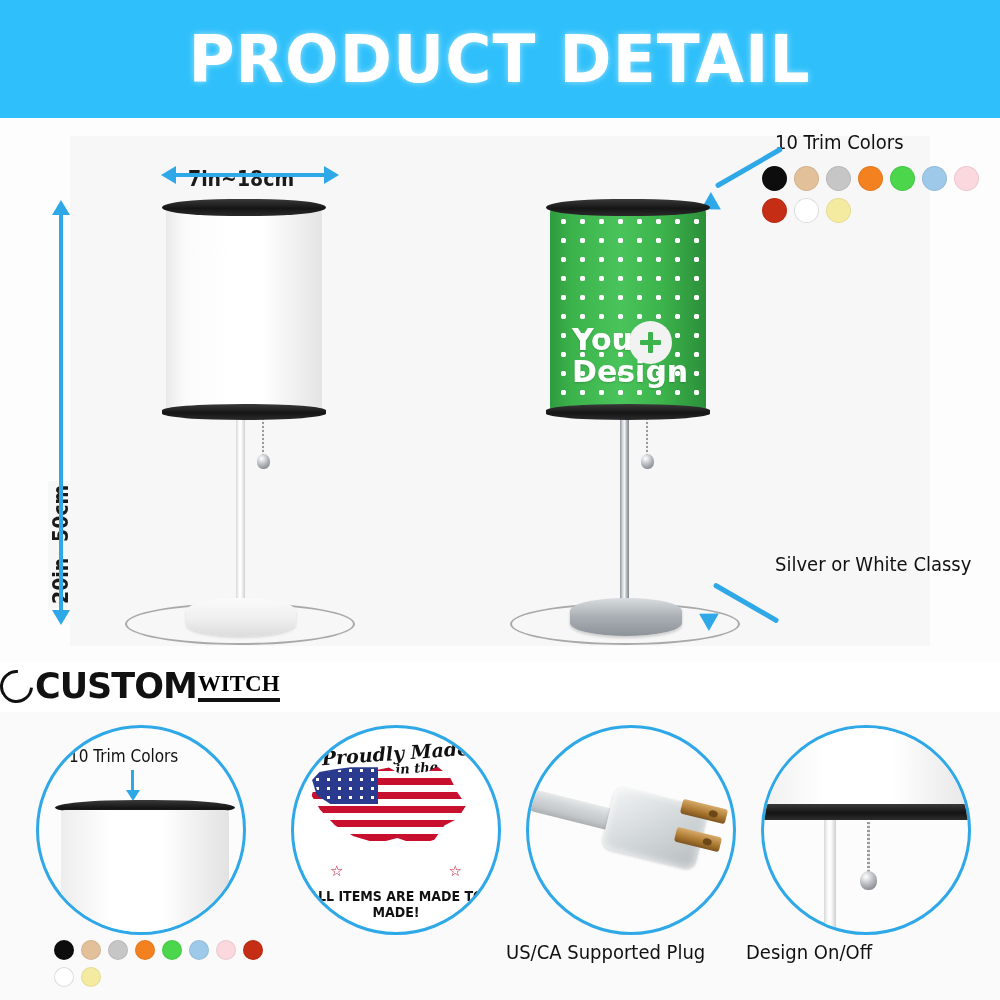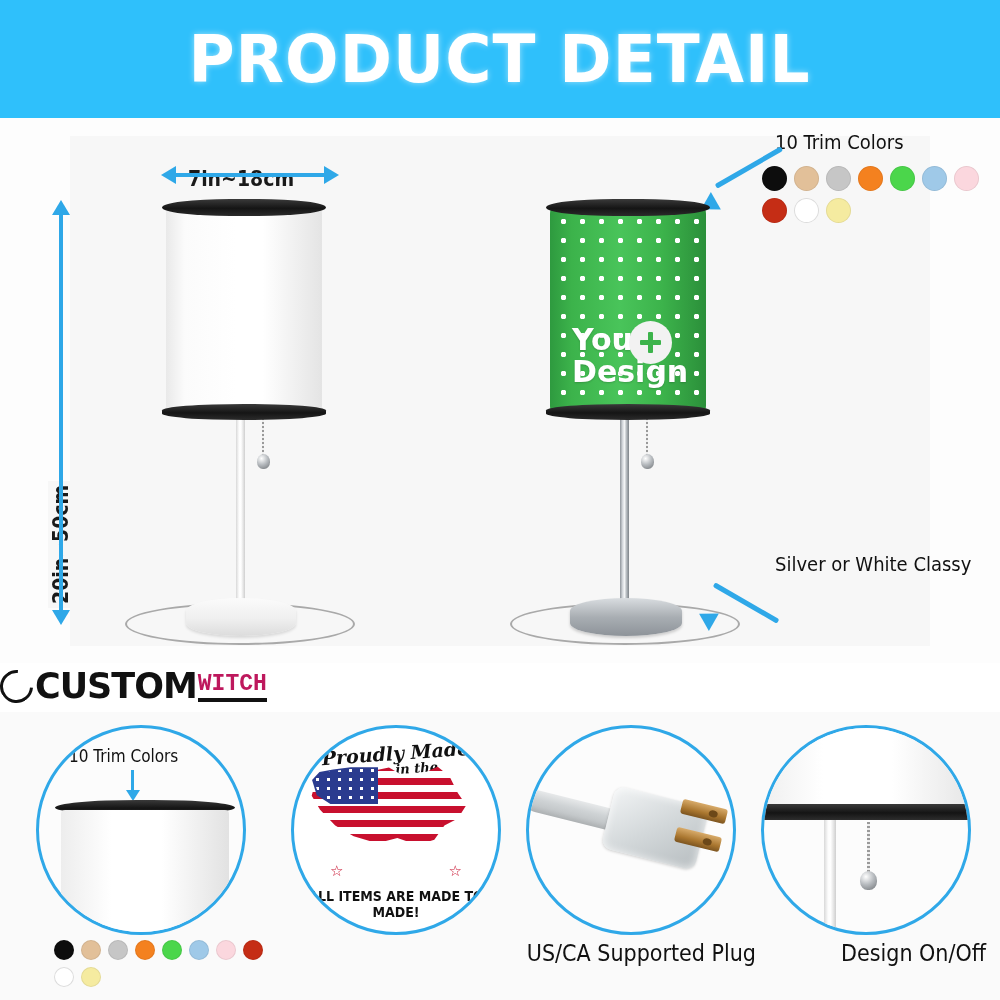--- a/index.html
+++ b/index.html
@@ -162,36 +162,36 @@
   .logo-c {
     width:33px; height:33px; border-radius:50%;
     border:3px solid #111; border-right-color:transparent;
     transform: rotate(-40deg); margin-right:2px;
   }
   .logo-main {
     font-size:35px; font-weight:bold; letter-spacing:-1px; color:#111;
     font-family:"DejaVu Sans","Liberation Sans",sans-serif;
   }
   .logo-sub {
-    font-size:23px; font-weight:bold; color:#be185d; letter-spacing:0px;
+    font-size:23px; font-weight:bold; color:#000000; letter-spacing:0px;
     border-bottom:4px solid #111; padding-bottom:1px; margin-left:1px;
-    font-family:Liberation Mono, monospace;
+    font-family:Liberation Serif, serif;
   }
 
   
   .features {
     position:absolute; left:0; top:712px; width:1000px; height:288px;
     background:#fafafa;
   }
   .circle {
     position:absolute; border-radius:50%; border:3px solid #2fa8e8;
     background:#fcfcfc; overflow:hidden;
   }
   .feature-label {
-    position:absolute; text-align:right; color:#111; font-size:23px;
+    position:absolute; text-align:left; color:#111; font-size:20px;
     font-family:"DejaVu Sans Condensed","Liberation Sans",sans-serif;
     white-space:nowrap;
   }
   .mini-label {
     position:absolute; font-size:17px; color:#111;
     font-family:"DejaVu Sans Condensed","Liberation Sans",sans-serif;
     white-space:nowrap;
   }
 
   

